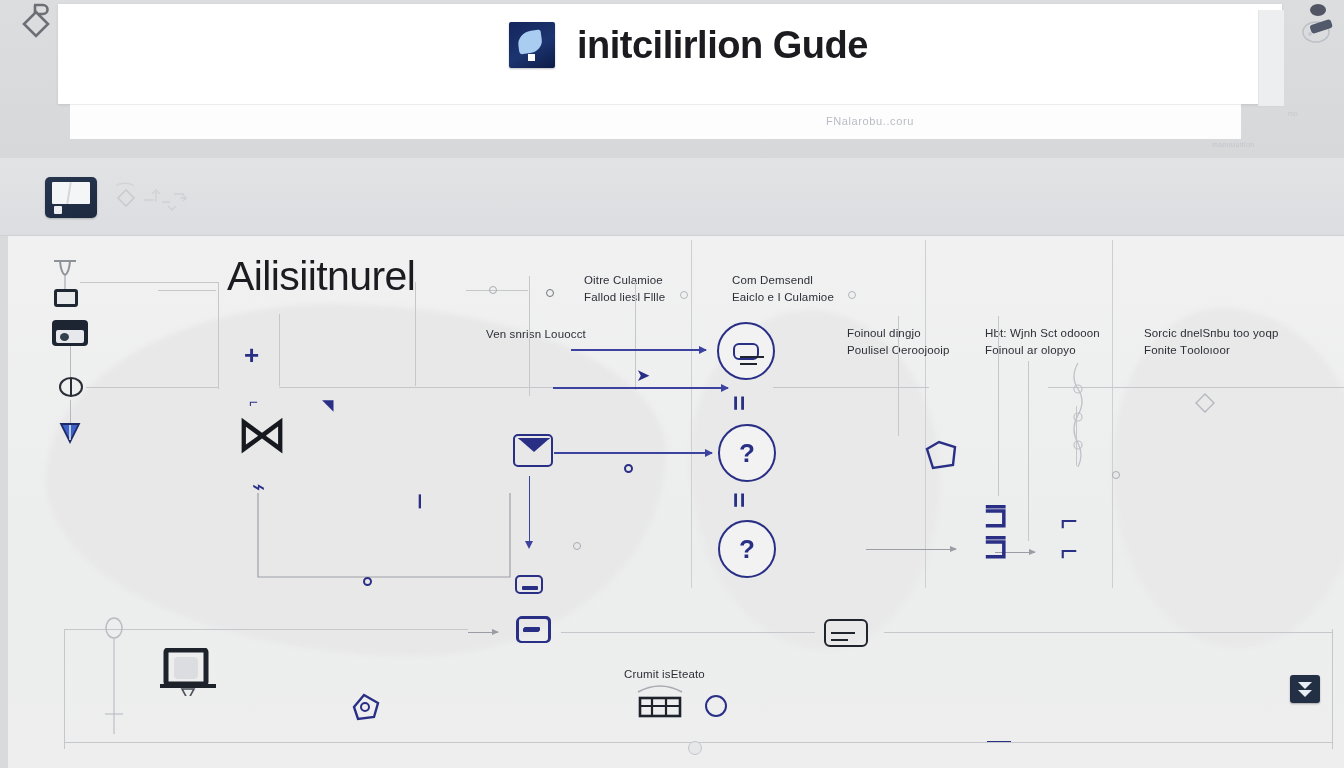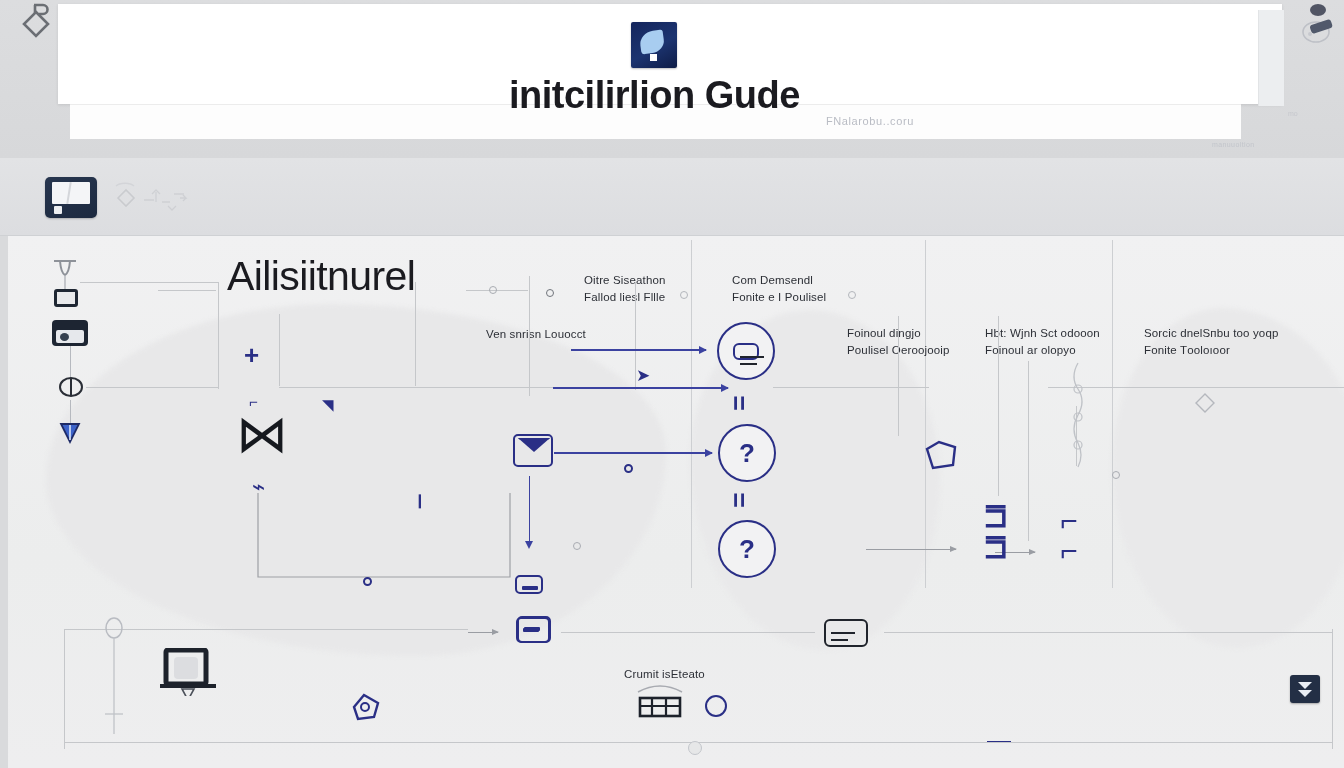--- a/index.html
+++ b/index.html
@@ -24,21 +24,21 @@
   .doc-sheet-2 {
     position: absolute; left: 70px; top: 104px; width: 1171px; height: 35px;
     background: #fdfdfd; border-top: 1px solid #ececec;
   }
   .doc-sheet-edge {
     position: absolute; left: 1258px; top: 10px; width: 26px; height: 96px;
     background: #eceef0; border-left: 1px solid #e2e4e6;
   }
   .title-row {
     position: absolute; left: 509px; top: 22px;
-    display: flex; align-items: center; gap: 6px; flex-direction: column;
+    display: flex; align-items: center; gap: 22px;
   }
   .title-logo {
     width: 46px; height: 46px; border-radius: 2px;
     background: linear-gradient(150deg,#14255c 0%,#1c3470 55%,#0e1c46 100%);
     position: relative; overflow: hidden;
     box-shadow: 0 1px 2px rgba(0,0,0,.25);
   }
   .title-logo .leaf {
     position: absolute; left: 9px; top: 9px; width: 24px; height: 22px;
     background: #a8cdf0;
@@ -318,26 +318,26 @@
 
     <div class="heading" style="top:17px;">Ailisiitnurel</div>
     <div class="hrule" style="left:458px; top:54px; width:62px;"></div>
     <div class="hrule" style="left:150px; top:54px; width:58px;"></div>
 
     <div class="vrule-d" style="left:683px; top:4px; height:348px;"></div>
     <div class="vrule-d" style="left:917px; top:4px; height:348px;"></div>
     <div class="vrule-d" style="left:1104px; top:4px; height:348px;"></div>
 
     <div class="lbl" style="left:576px; top:36px;">
-      <div>Oitre Siseathon</div>
+      <div>Oitre Culamioe</div>
       <div>Fallod liesl Fllle</div>
     </div>
     <div class="lbl" style="left:724px; top:36px;">
       <div>Com Demsendl</div>
-      <div>Fonite e I Poulisel</div>
+      <div>Eaiclo e I Culamioe</div>
     </div>
     <div class="lbl" style="left:478px; top:90px;">
       <div>Ven snrisn Louocct</div>
     </div>
     <div class="lbl" style="left:839px; top:89px;">
       <div>Foinoul dingjo</div>
       <div>Poulisel Oeroojooip</div>
     </div>
     <div class="lbl" style="left:977px; top:89px;">
       <div>Hbt: Wjnh Sct odooon</div>

